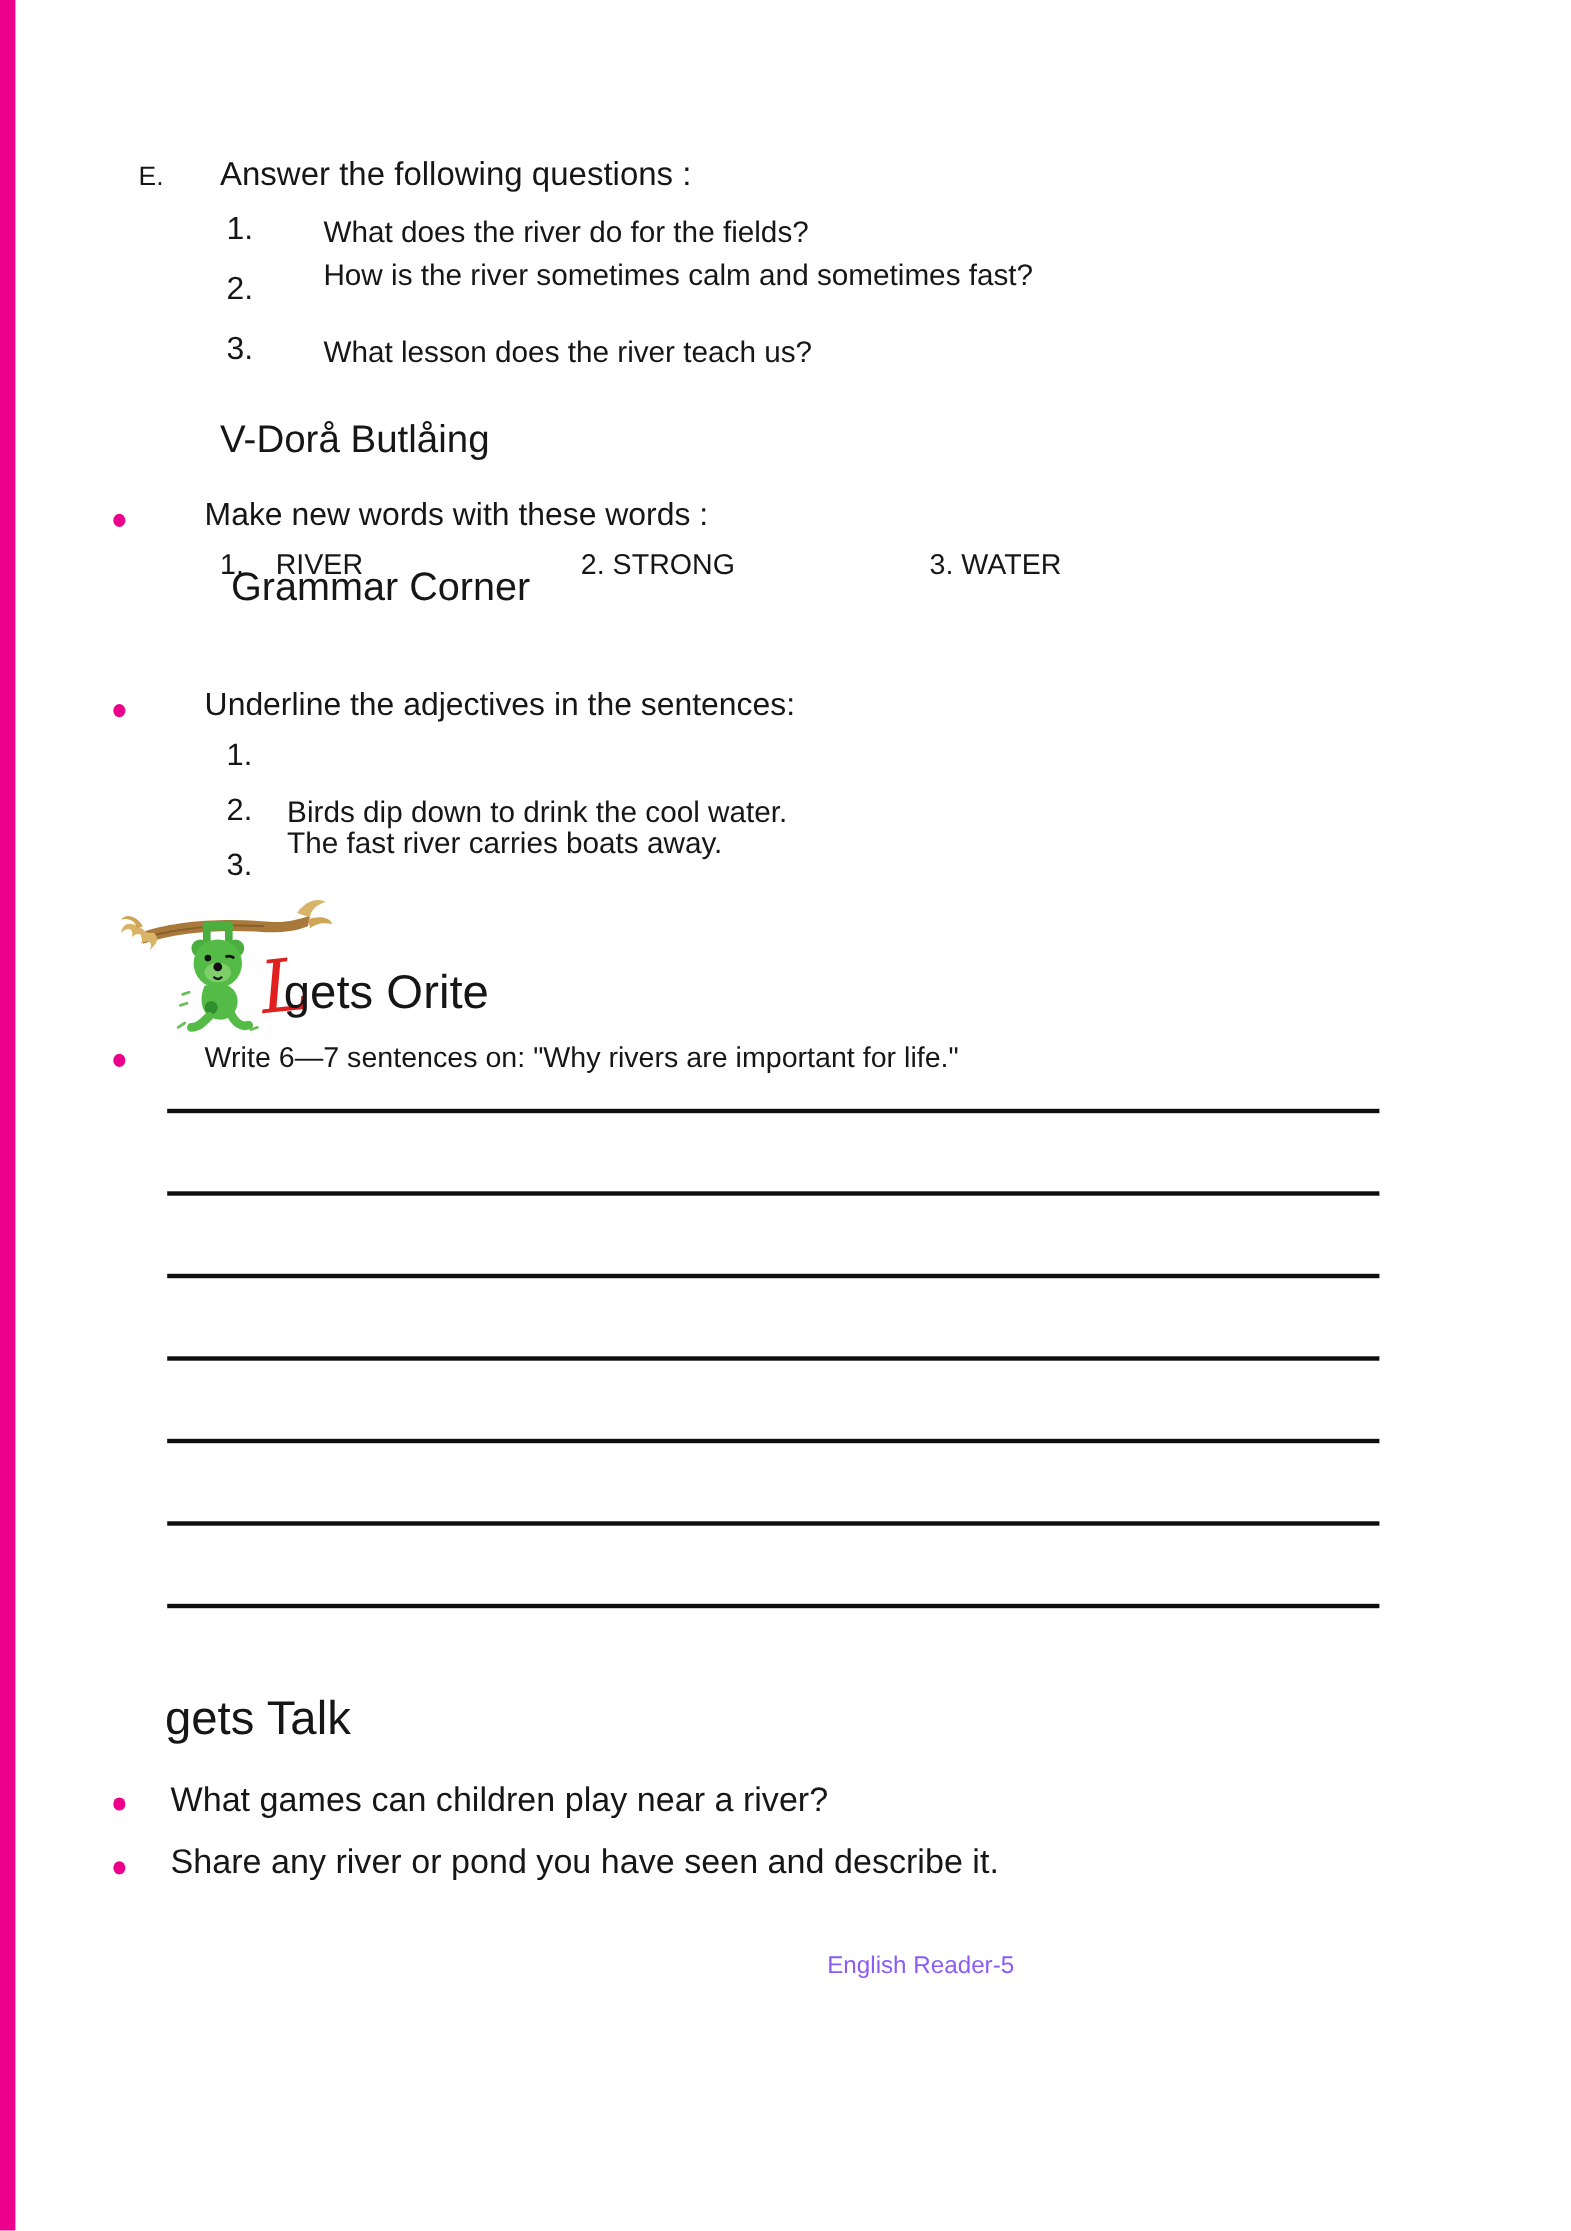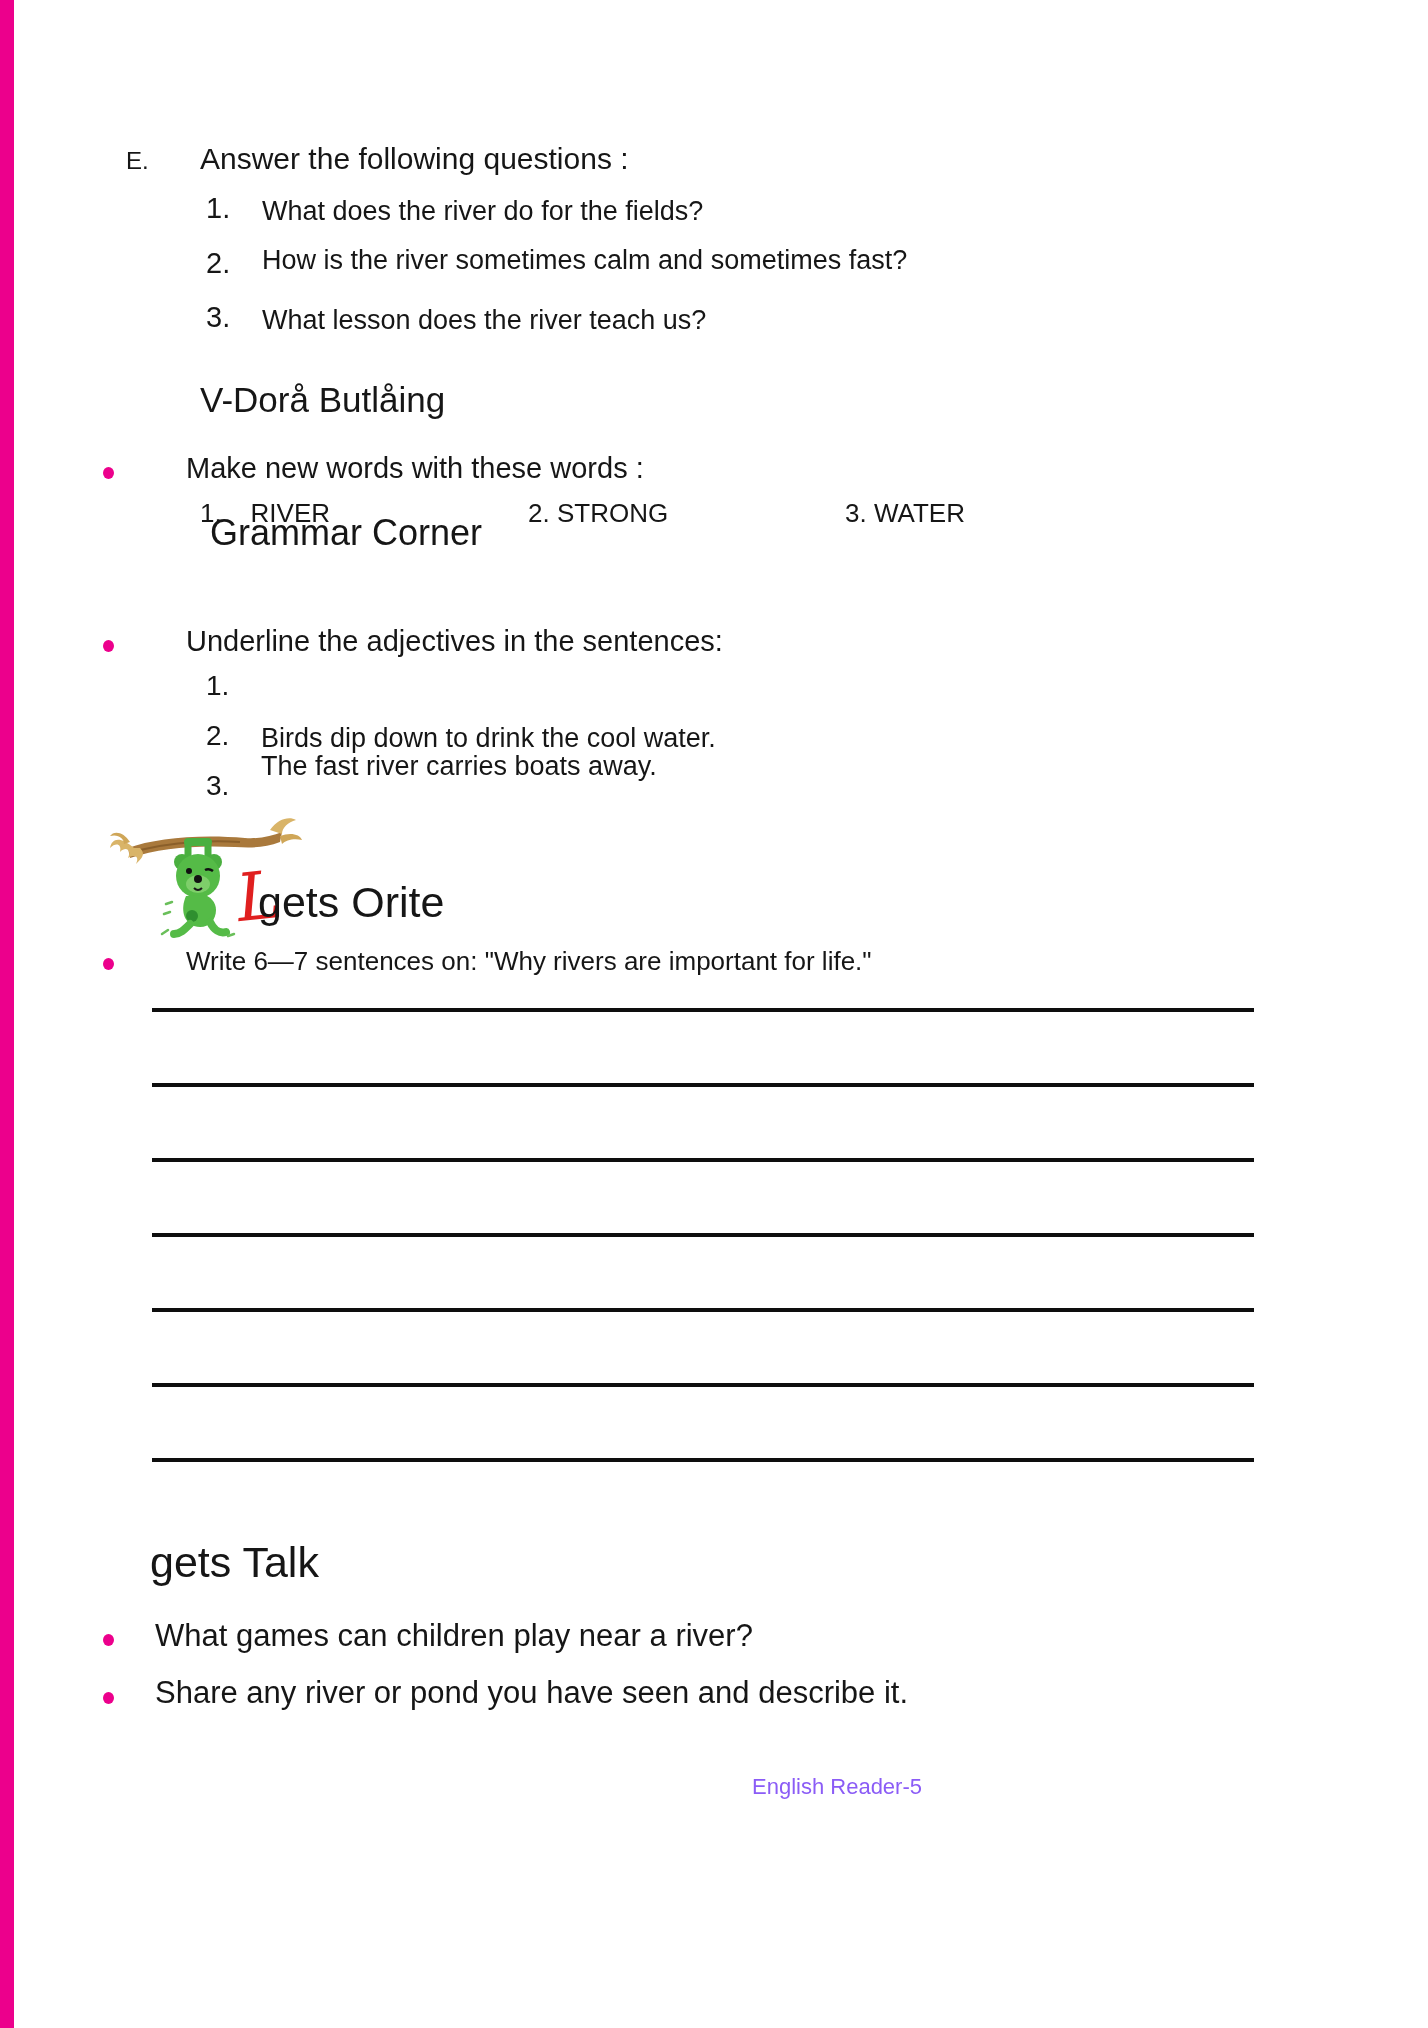--- a/index.html
+++ b/index.html
@@ -13,21 +13,21 @@
   }
   .pink-bar{
     position:absolute;left:0;top:0;width:14px;height:2028px;
     background:#ec008c;
   }
 
   
   .e-label{position:absolute;left:126px;top:147px;font-size:24px;}
   .e-title{position:absolute;left:200px;top:142px;font-size:30px;}
   .q-num{position:absolute;font-size:29px;}
-  .q-text{position:absolute;font-size:27px;}
+  .q-text{position:absolute;font-size:27px;margin-left:32px;}
 
   
   .h-vocab{position:absolute;left:200px;top:380px;font-size:35px;font-weight:400;}
   .h-grammar{position:absolute;left:210px;top:512px;font-size:36px;font-weight:400;}
   .h-orite{position:absolute;left:258px;top:878px;font-size:43px;font-weight:400;}
   .h-talk{position:absolute;left:150px;top:1538px;font-size:43px;font-weight:400;}
 
   .bullet{
     position:absolute;width:11px;height:12px;border-radius:50%;
     background:#ec008c;
@@ -56,21 +56,21 @@
 
   <div class="pink-bar"></div>
 
   <span class="e-label">E.</span>
   <span class="e-title">Answer the following questions :</span>
 
   <span class="q-num" style="left:206px;top:192px;">1.</span>
   <span class="q-text" style="left:262px;top:196px;">What does the river do for the fields?</span>
 
   <span class="q-num" style="left:206px;top:247px;">2.</span>
-  <span class="q-text" style="left:262px;top:245px;">How is the river sometimes calm and sometimes fast?</span>
+  <span class="q-text" style="left:262px;top:235px;">How is the river sometimes calm and sometimes fast?</span>
 
   <span class="q-num" style="left:206px;top:301px;">3.</span>
   <span class="q-text" style="left:262px;top:305px;">What lesson does the river teach us?</span>
 
   <span class="h-vocab">V-Dorå Butlåing</span>
 
   <span class="bullet" style="left:103px;top:467px;"></span>
   <span class="instr" style="left:186px;top:452px;">Make new words with these words :</span>
 
   <span class="word-pair" style="left:200px;"><span>1.</span>&nbsp;&nbsp;&nbsp;&nbsp;<span>RIVER</span></span>

